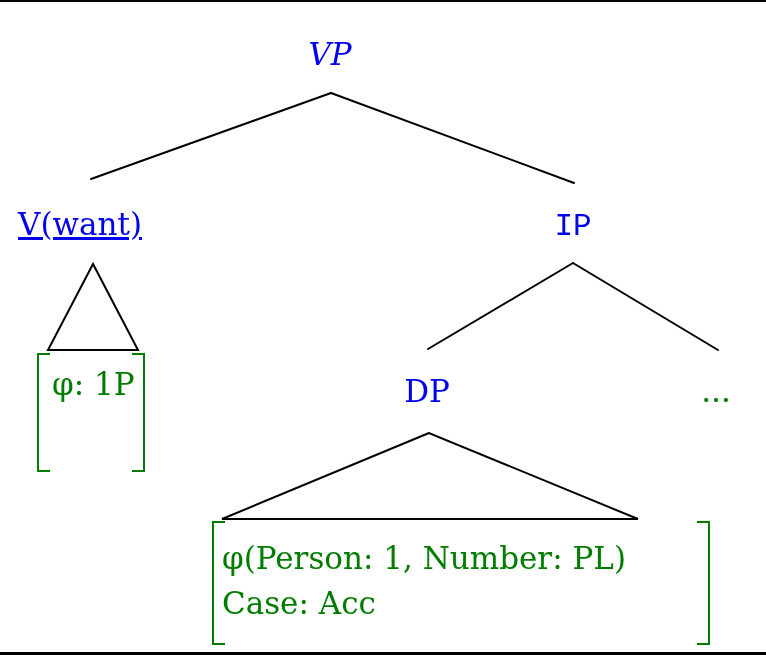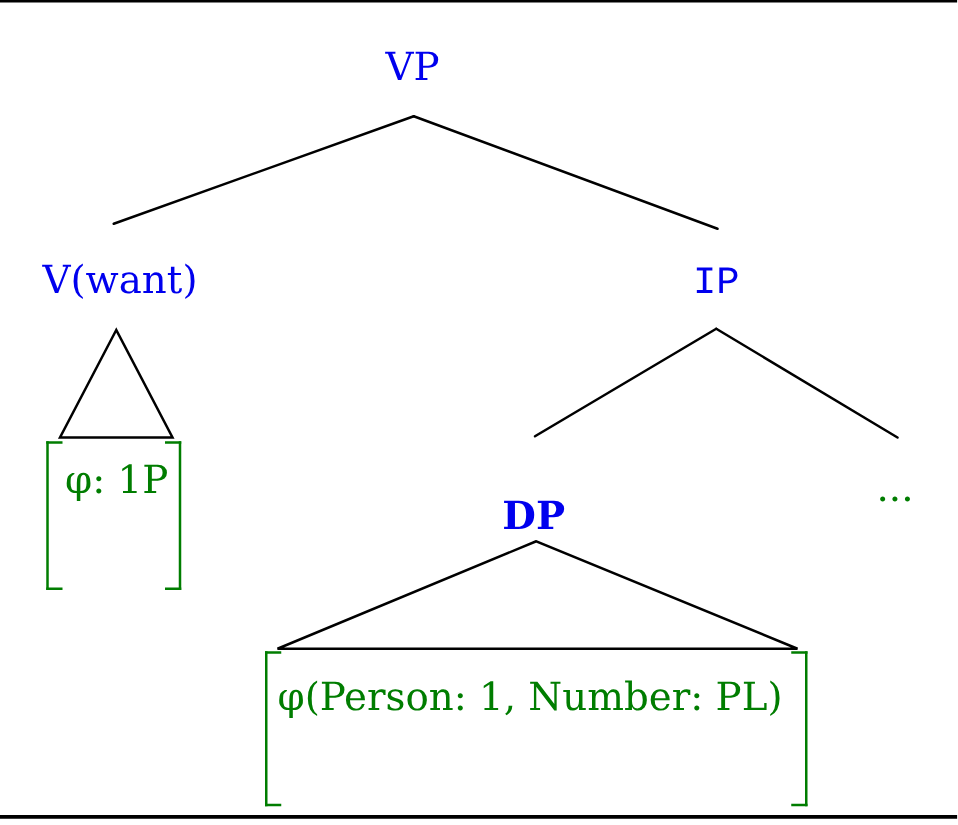--- a/index.html
+++ b/index.html
@@ -66,26 +66,26 @@
   }
   .bracket.right {
     right: 0;
     border-right: 2.5px solid var(--green);
     border-top: 2.5px solid var(--green);
     border-bottom: 2.5px solid var(--green);
   }
   .ftext { position: absolute; white-space: nowrap; }
   .fbox.verb   { left: 37px;  top: 353px; width: 108px; height: 119px; padding-left: 24px; }
   .fbox.verb .ftext { left: 15px; top: 9px; }
-  .fbox.dp     { left: 212px; top: 521px; width: 434px; height: 124px; }
+  .fbox.dp     { left: 212px; top: 521px; width: 498px; height: 124px; }
   .fbox.dp .ftext   { left: 10px; top: 15px; }
-  .node.vp       { left: 330px; top: 38px; }
-  .node.verb     { left: 96px;  top: 208px; }
+  .node.vp       { left: 330px; top: 38px; font-style: italic; }
+  .node.verb     { left: 80px;  top: 208px; text-decoration: underline; }
   .node.ip       { left: 573px; top: 211px; font-family: Liberation Mono, monospace; }
-  .node.dp       { left: 427px; top: 397px; font-weight: bold; }
+  .node.dp       { left: 427px; top: 375px; }
   .node.ellipsis { left: 716px; top: 375px; }
 </style>
 </head>
 <body>
 
 <div class="stage">
 
   <div class="rule top"></div>
   <div class="rule bottom"></div>
 
@@ -114,16 +114,17 @@
     <div class="ftext">
       <div>φ: 1P</div>
     </div>
   </div>
 
   <div class="fbox dp">
     <div class="bracket left"></div>
     <div class="bracket right"></div>
     <div class="ftext">
       <div>φ(Person: 1, Number: PL)</div>
+      <div>Case: Acc</div>
     </div>
   </div>
 
 </div>
 
 </body></html>

